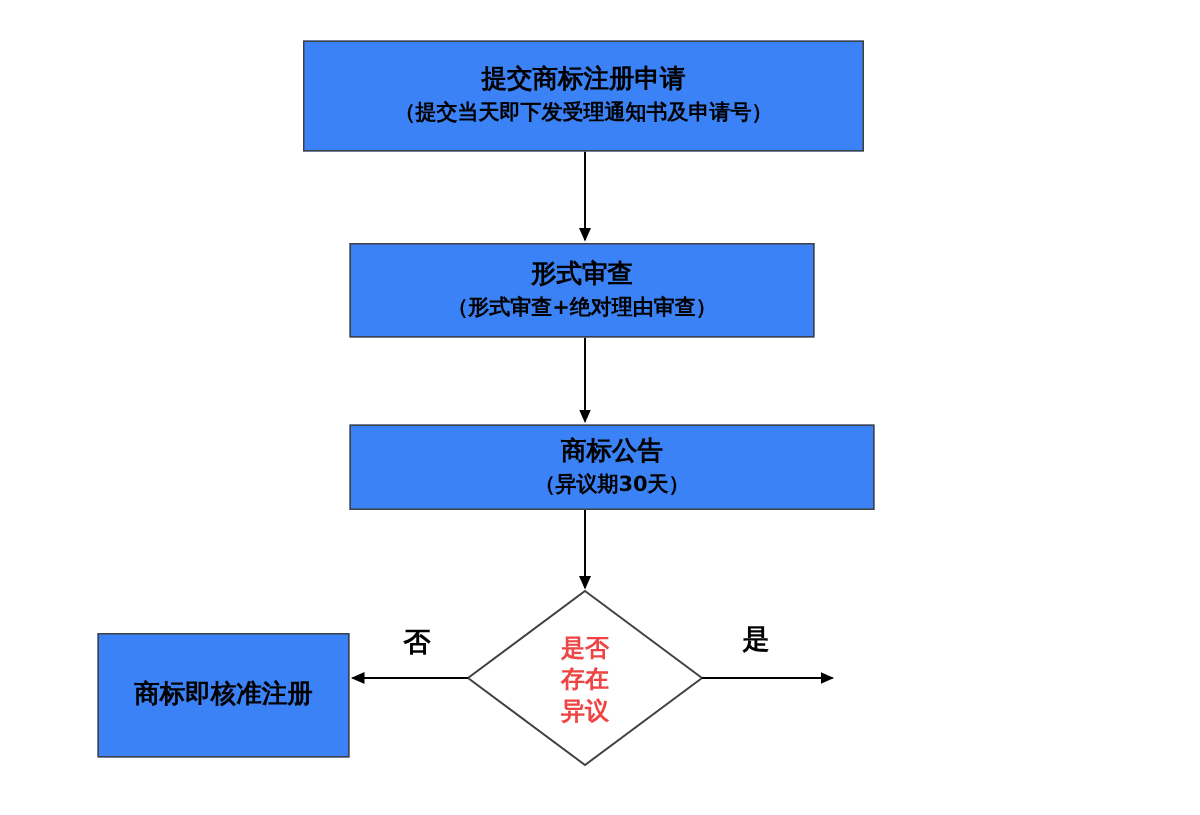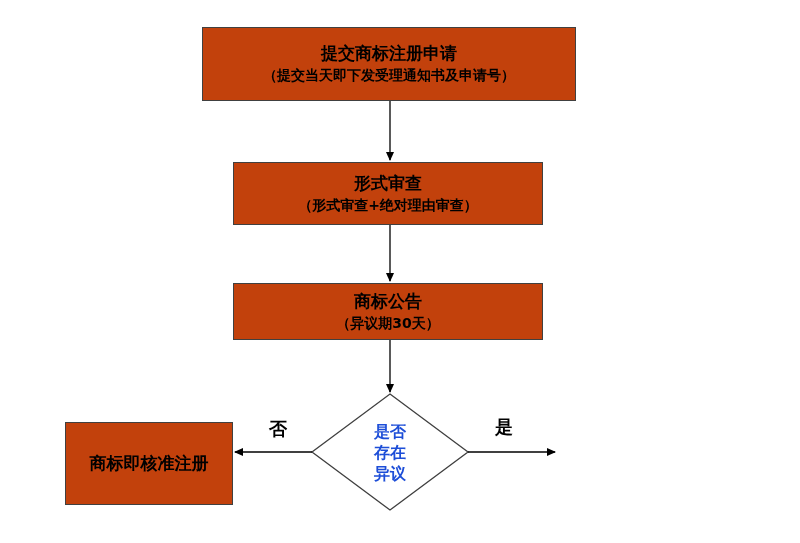--- a/index.html
+++ b/index.html
@@ -19,21 +19,21 @@
     position: absolute;
     left: 0;
     top: 0;
     width: 800px;
     height: 543px;
   }
   .node {
     position: absolute;
     box-sizing: border-box;
     border: 1.5px solid #404040;
-    background: #c2410c;
+    background: #3b82f6;
     display: flex;
     flex-direction: column;
     align-items: center;
     justify-content: center;
     text-align: center;
     color: #000000;
     font-weight: bold;
     z-index: 2;
   }
   .node-title {
@@ -50,21 +50,21 @@
     position: absolute;
     left: 312px;
     top: 409px;
     width: 156px;
     height: 86px;
     display: flex;
     flex-direction: column;
     align-items: center;
     justify-content: center;
     text-align: center;
-    color: #1d4ed8;
+    color: #ef4444;
     font-weight: bold;
     font-size: 16px;
     line-height: 21px;
     z-index: 3;
   }
   .edge-label {
     position: absolute;
     color: #000000;
     font-weight: bold;
     font-size: 18px;
@@ -99,21 +99,21 @@
   <div class="node" style="left:202px; top:27px; width:374px; height:74px;">
     <div class="node-title">提交商标注册申请</div>
     <div class="node-sub">（提交当天即下发受理通知书及申请号）</div>
   </div>
 
   <div class="node" style="left:233px; top:162px; width:310px; height:63px;">
     <div class="node-title">形式审查</div>
     <div class="node-sub">（形式审查+绝对理由审查）</div>
   </div>
 
-  <div class="node" style="left:233px; top:283px; width:310px; height:57px;">
+  <div class="node" style="left:233px; top:283px; width:350px; height:57px;">
     <div class="node-title">商标公告</div>
     <div class="node-sub">（异议期30天）</div>
   </div>
 
   <div class="diamond-text">
     <div>是否</div>
     <div>存在</div>
     <div>异议</div>
   </div>
 

